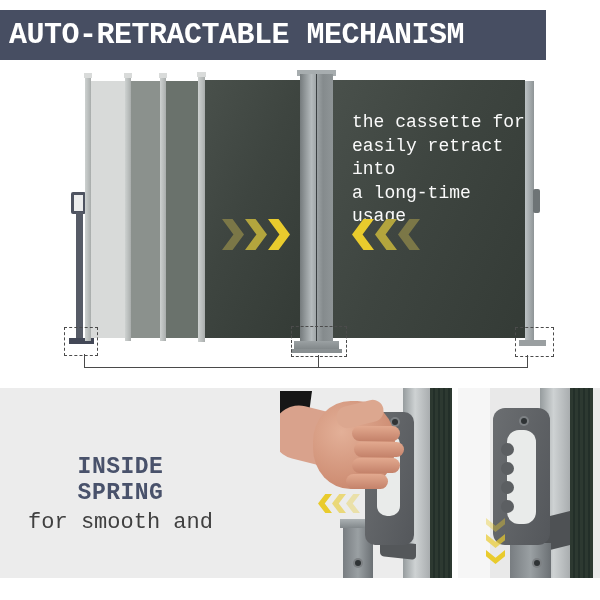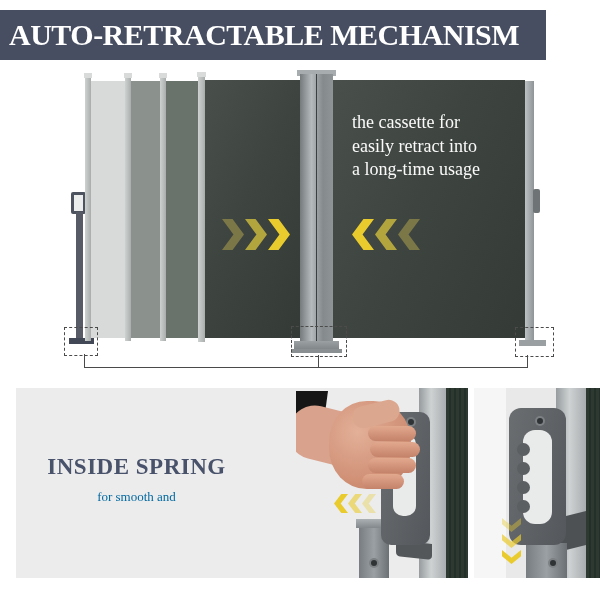--- a/index.html
+++ b/index.html
@@ -1,17 +1,17 @@
 <!DOCTYPE html>
 <html style="--banner_bg: #474e62; --accent_yellow: #e9cb2d; --accent_mid_yellow: #b3a53d; --accent_olive: #7b7747; --fabric_dark: #3e4540; --heading_blue: #49526b; --section_bg: #ececec;"><head>
 <meta charset="utf-8">
 <style>
   html,body{margin:0;padding:0;background:#fff;}
   .stage{position:relative;width:600px;height:600px;background:#ffffff;overflow:hidden;
-         font-family:Liberation Serif, serif;}
+         font-family:Liberation Mono, monospace;}
 
   
   .banner{position:absolute;left:0;top:10px;width:546px;height:50px;background:var(--banner_bg);
           display:flex;align-items:center;}
   .banner span{color:#fff;font-weight:bold;font-size:30px;letter-spacing:-0.5px;padding-left:9px;white-space:nowrap;}
 
   
   .rail{position:absolute;background:linear-gradient(90deg,#cdd1d0,#b5b9b8 70%,#a8acab);}
   .rail::before{content:"";position:absolute;top:-4px;left:-1px;right:-1px;height:5px;background:#d9dbda;}
   .panel{position:absolute;}
@@ -49,24 +49,24 @@
   .chev{position:absolute;display:block;}
   .chev-r{clip-path:polygon(0 0,48% 0,100% 50%,48% 100%,0 100%,52% 50%);}
   .chev-l{clip-path:polygon(100% 0,52% 0,0 50%,52% 100%,100% 100%,48% 50%);}
   .chev-d{clip-path:polygon(0 0,50% 55%,100% 0,100% 45%,50% 100%,0 45%);}
   .big{width:22px;height:31px;}
   .c-olive{background:var(--accent_olive);}
   .c-mid{background:var(--accent_mid_yellow);}
   .c-yel{background:var(--accent_yellow);}
 
   
-  .bottom{position:absolute;left:16px;top:388px;width:495px;height:190px;background:var(--section_bg);}
+  .bottom{position:absolute;left:0;top:388px;width:495px;height:190px;background:var(--section_bg);}
   .headline{position:absolute;left:28px;top:66px;width:185px;text-align:center;}
   .headline h2{margin:0 0 7px 0;font-size:23px;font-weight:600;letter-spacing:0.5px;color:var(--heading_blue);}
-  .headline p{margin:0;font-size:13px;line-height:20px;color:#0369a1;}
+  .headline p{margin:0;font-size:22px;line-height:20px;color:#404040;}
 
   .photo{position:absolute;top:0;height:190px;overflow:hidden;}
   .photo1{left:280px;width:172px;}
   .photo2{left:178px;width:142px;background:#e9e9e9;}
   .photo2{left:458px;}
   .gap{position:absolute;left:452px;top:0;width:6px;height:190px;background:#ffffff;}
 
   .rail-v{position:absolute;top:0;height:190px;background:linear-gradient(90deg,#969c9e,#ced2d3 45%,#a9adaf);}
   .fabric-v{position:absolute;top:0;height:190px;
             background:repeating-linear-gradient(90deg,#2d3931 0 3px,#232f29 3px 5px);}

